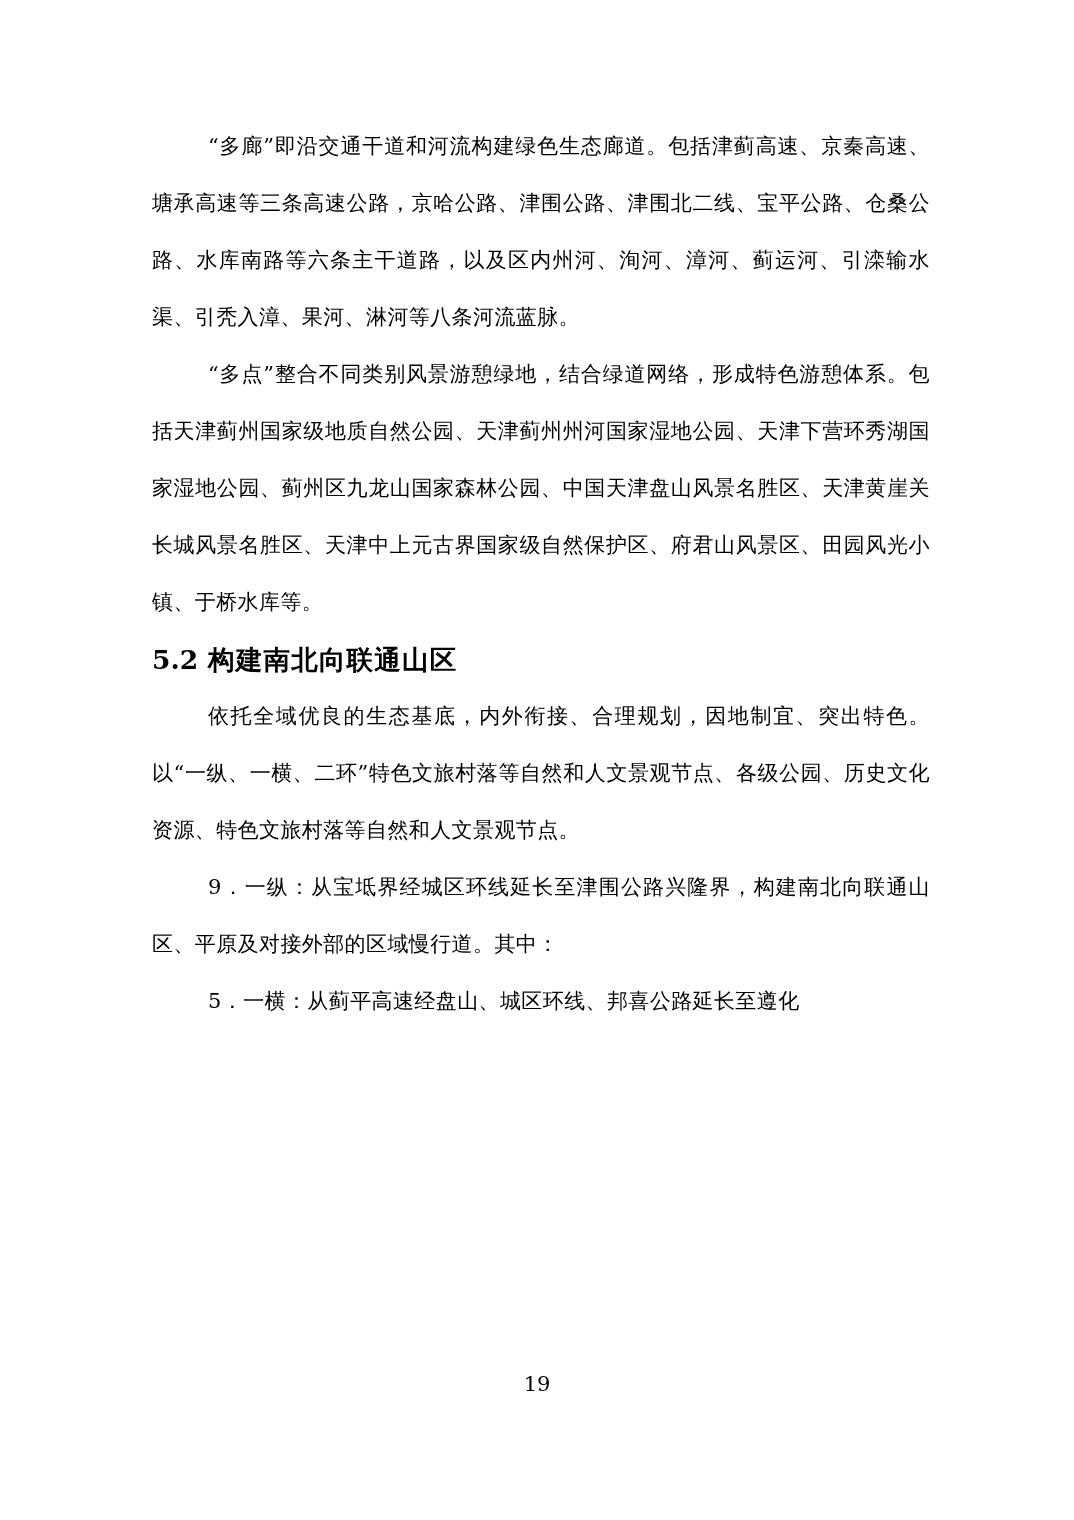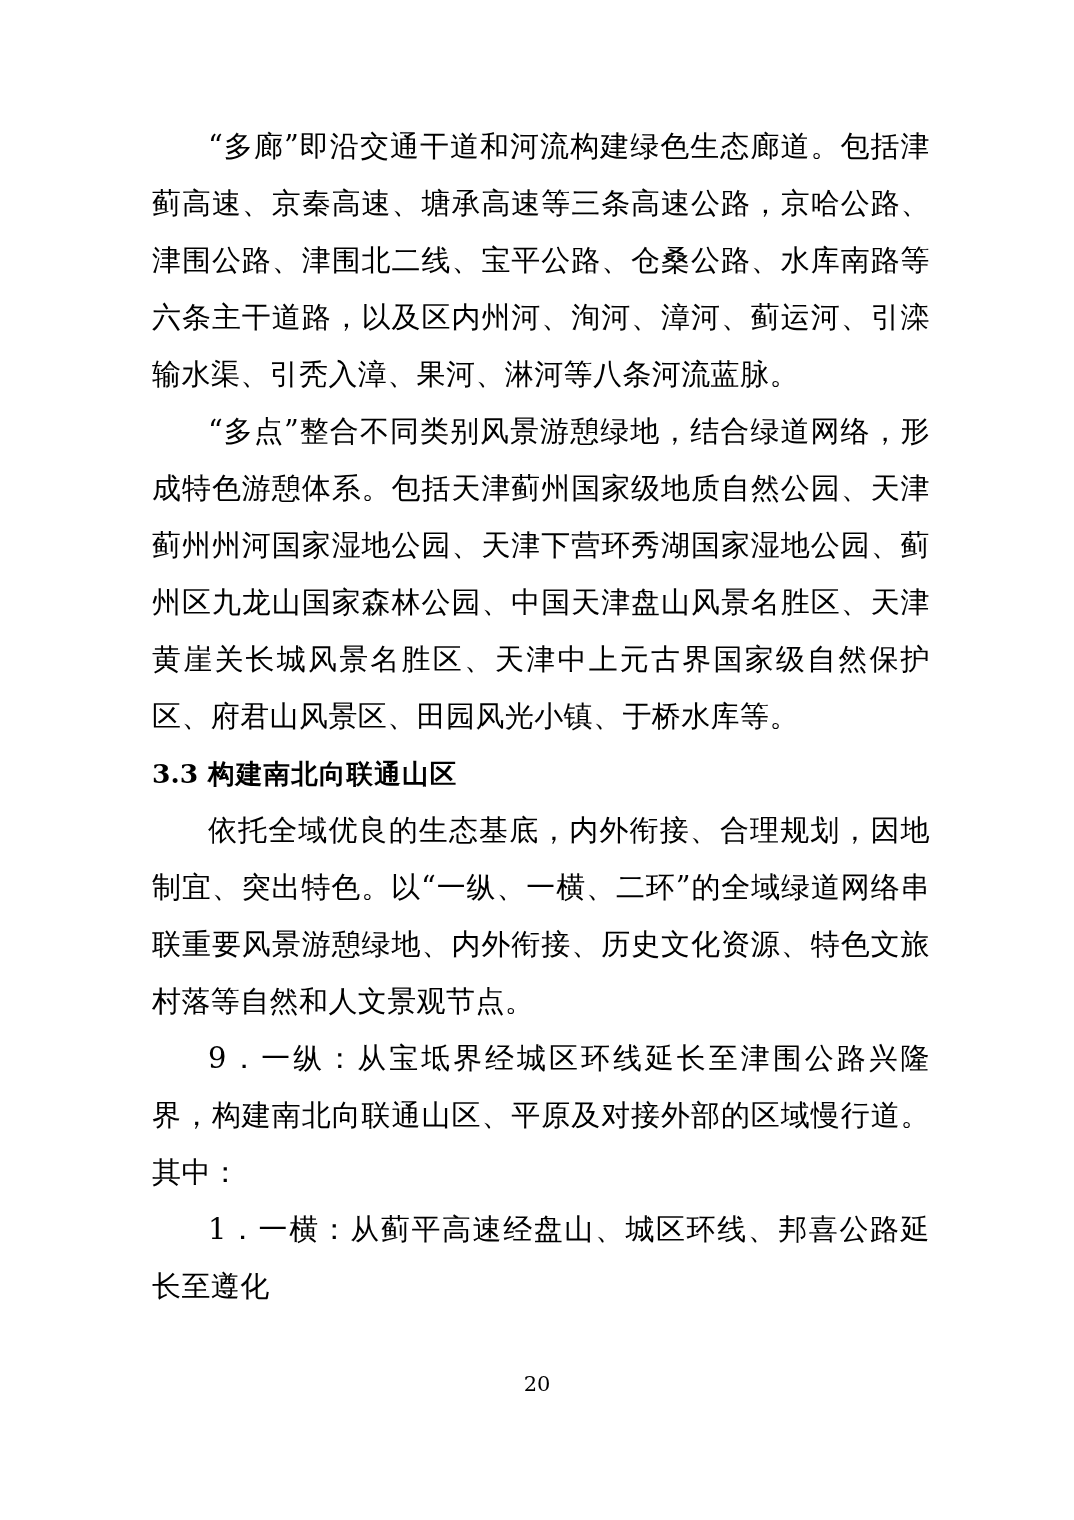--- a/index.html
+++ b/index.html
@@ -17,21 +17,21 @@
     font-family: "DejaVu Serif", "Liberation Serif", serif;
     color: #000000;
   }
   .content {
     position: absolute;
     left: 152px;
     top: 118px;
     width: 778px;
   }
   .para {
-    font-size: 29px;
+    font-size: 21px;
     line-height: 57px;
     letter-spacing: 0.4px;
     text-align: justify;
     text-justify: inter-ideograph;
     margin: 0;
     font-family: "DejaVu Serif", "Liberation Serif", serif;
   }
   .indent2 {
     text-indent: 56px;
   }
@@ -69,27 +69,27 @@
 <body>
 
 <div class="page">
   <div class="content">
 
     <p class="para indent2">“多廊”即沿交通干道和河流构建绿色生态廊道。包括津蓟高速、京秦高速、塘承高速等三条高速公路，京哈公路、津围公路、津围北二线、宝平公路、仓桑公路、水库南路等六条主干道路，以及区内州河、洵河、漳河、蓟运河、引滦输水渠、引秃入漳、果河、淋河等八条河流蓝脉。</p>
 
     <p class="para indent2">“多点”整合不同类别风景游憩绿地，结合绿道网络，形成特色游憩体系。包括天津蓟州国家级地质自然公园、天津蓟州州河国家湿地公园、天津下营环秀湖国家湿地公园、蓟州区九龙山国家森林公园、中国天津盘山风景名胜区、天津黄崖关长城风景名胜区、天津中上元古界国家级自然保护区、府君山风景区、田园风光小镇、于桥水库等。</p>
 
     <h2 class="heading">
-      <span class="num">3.3</span><span>构建南北向联通山区</span>
+      <span class="num">5.2</span><span>构建南北向联通山区</span>
     </h2>
 
-    <p class="para indent2">依托全域优良的生态基底，内外衔接、合理规划，因地制宜、突出特色。以“一纵、一横、二环”的全域绿道网络串联重要风景游憩绿地、内外衔接、历史文化资源、特色文旅村落等自然和人文景观节点。</p>
+    <p class="para indent2">依托全域优良的生态基底，内外衔接、合理规划，因地制宜、突出特色。以“一纵、一横、二环”特色文旅村落等自然和人文景观节点、各级公园、历史文化资源、特色文旅村落等自然和人文景观节点。</p>
 
     <p class="para list-item">9．一纵：从宝坻界经城区环线延长至津围公路兴隆界，构建南北向联通山区、平原及对接外部的区域慢行道。其中：</p>
 
 
 
-    <p class="para list-item">1．一横：从蓟平高速经盘山、城区环线、邦喜公路延长至遵化</p>
+    <p class="para list-item">5．一横：从蓟平高速经盘山、城区环线、邦喜公路延长至遵化</p>
 
   </div>
 
-  <div class="pagenum">20</div>
+  <div class="pagenum">19</div>
 </div>
 
 </body></html>

